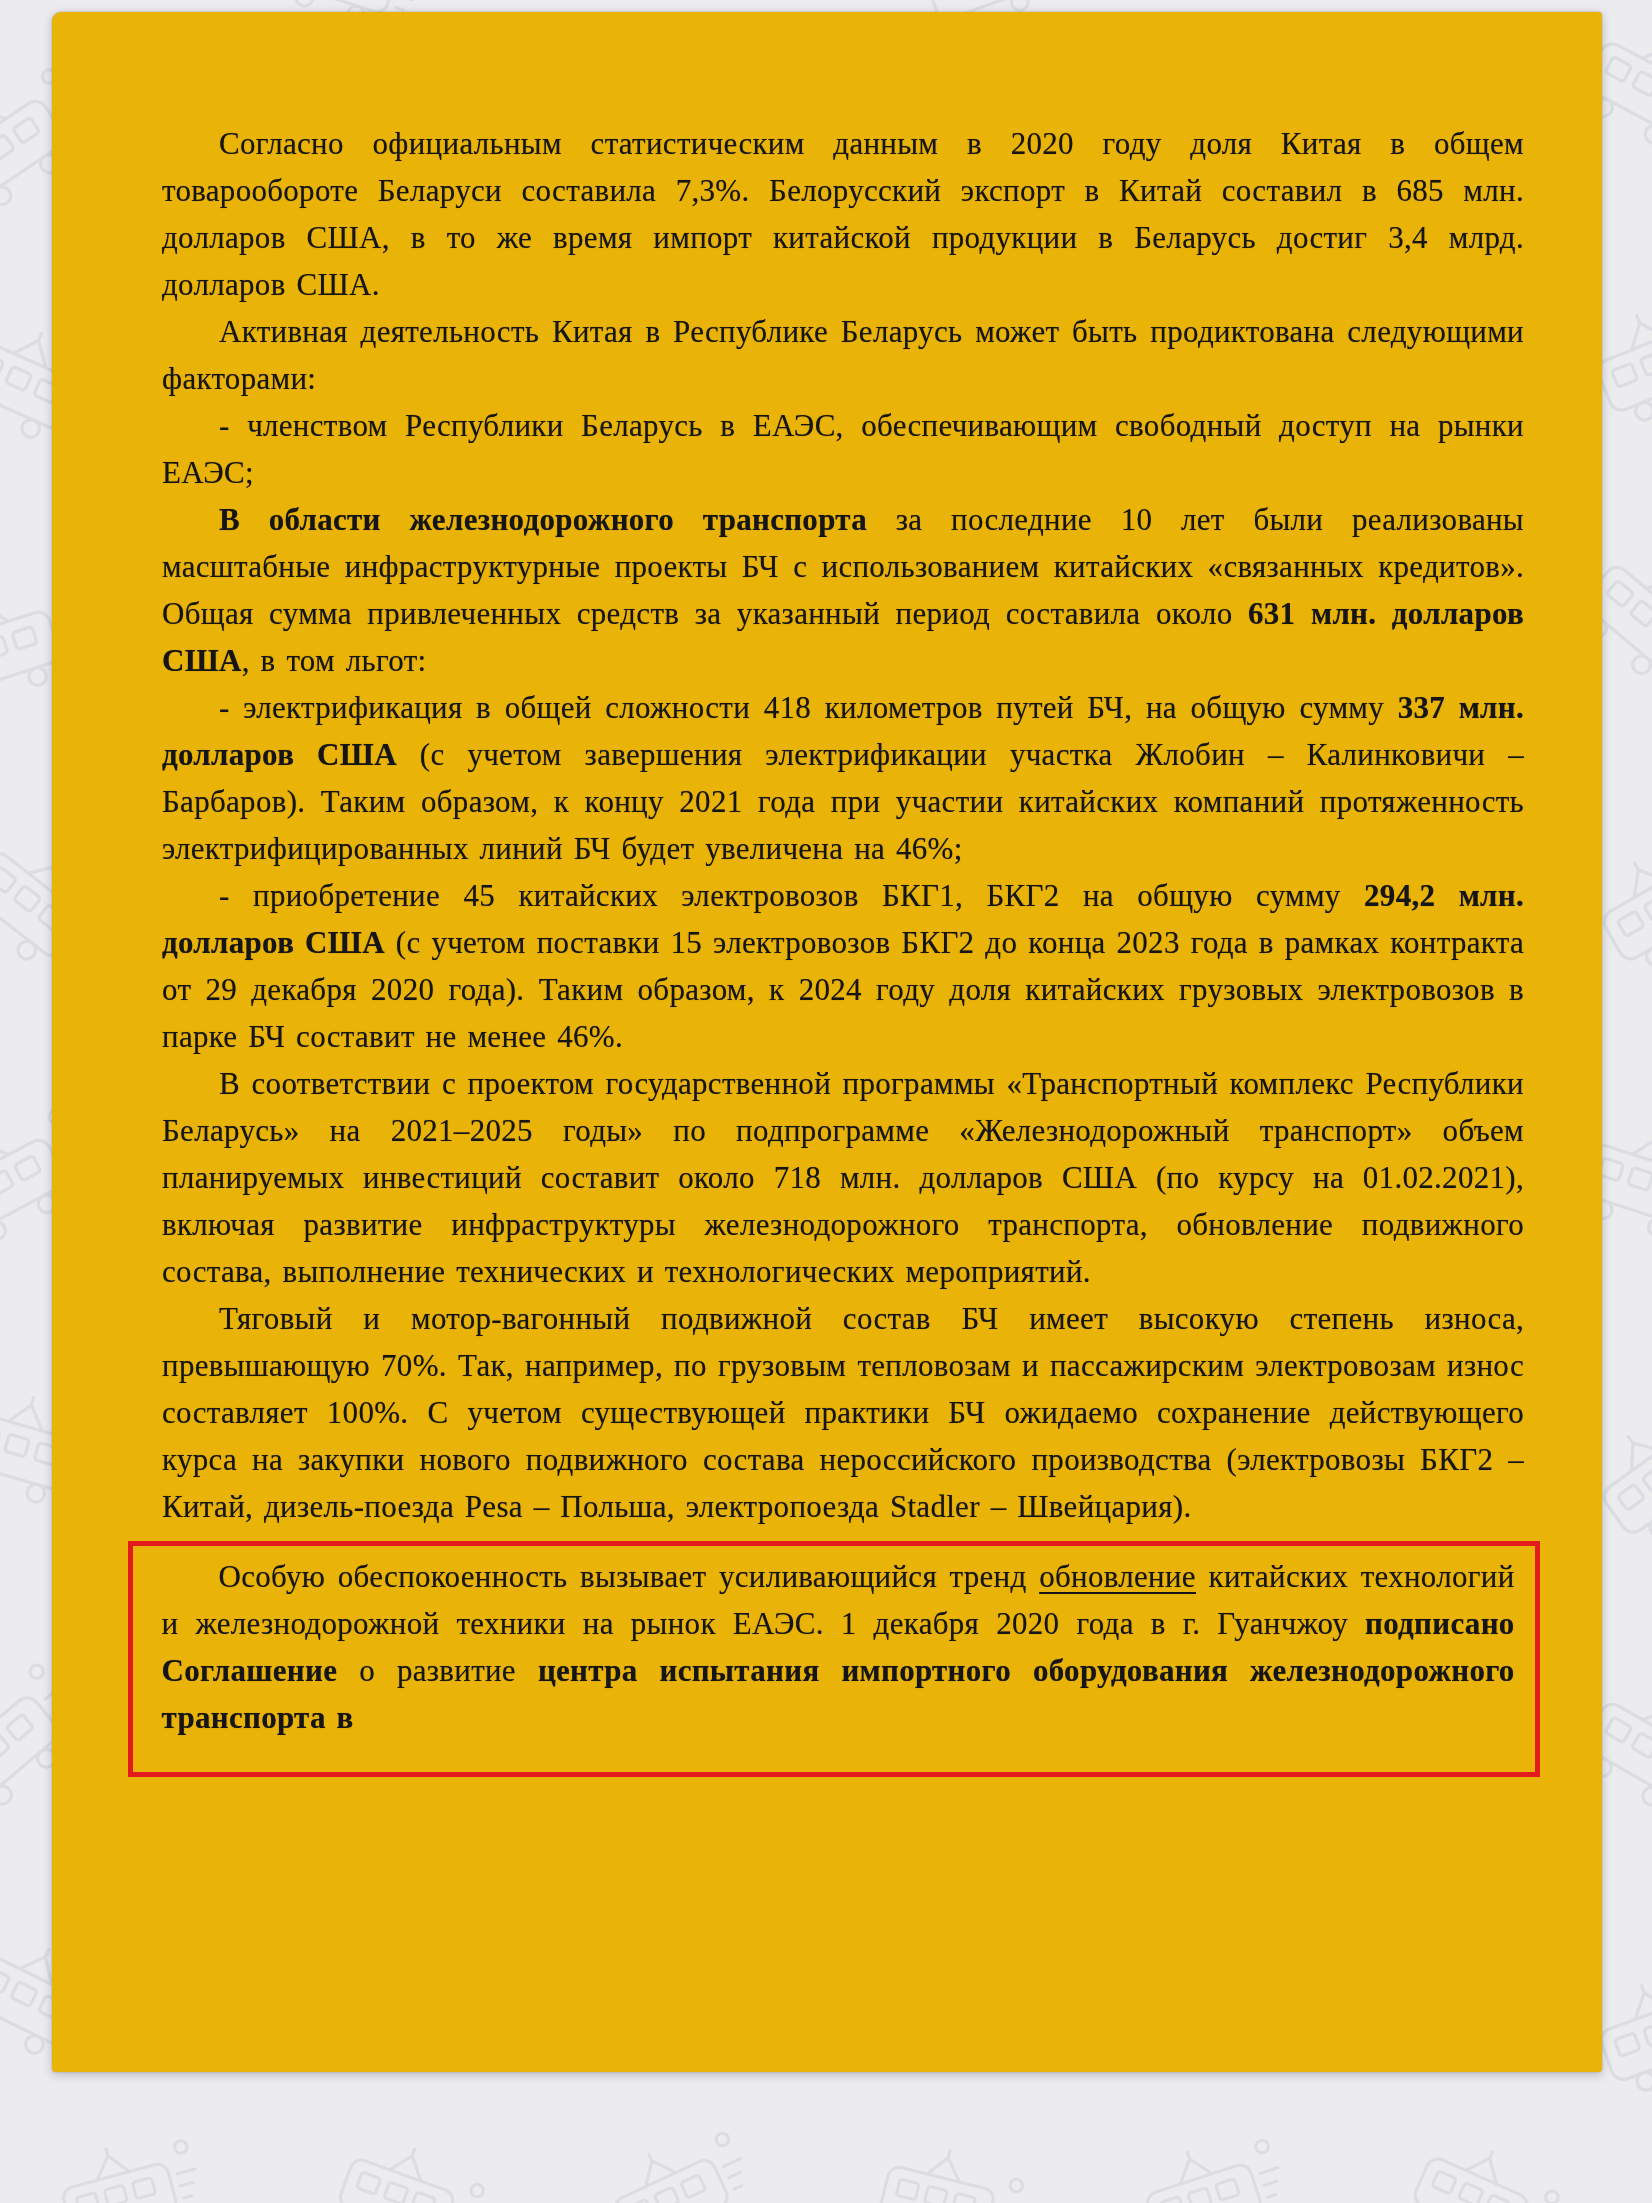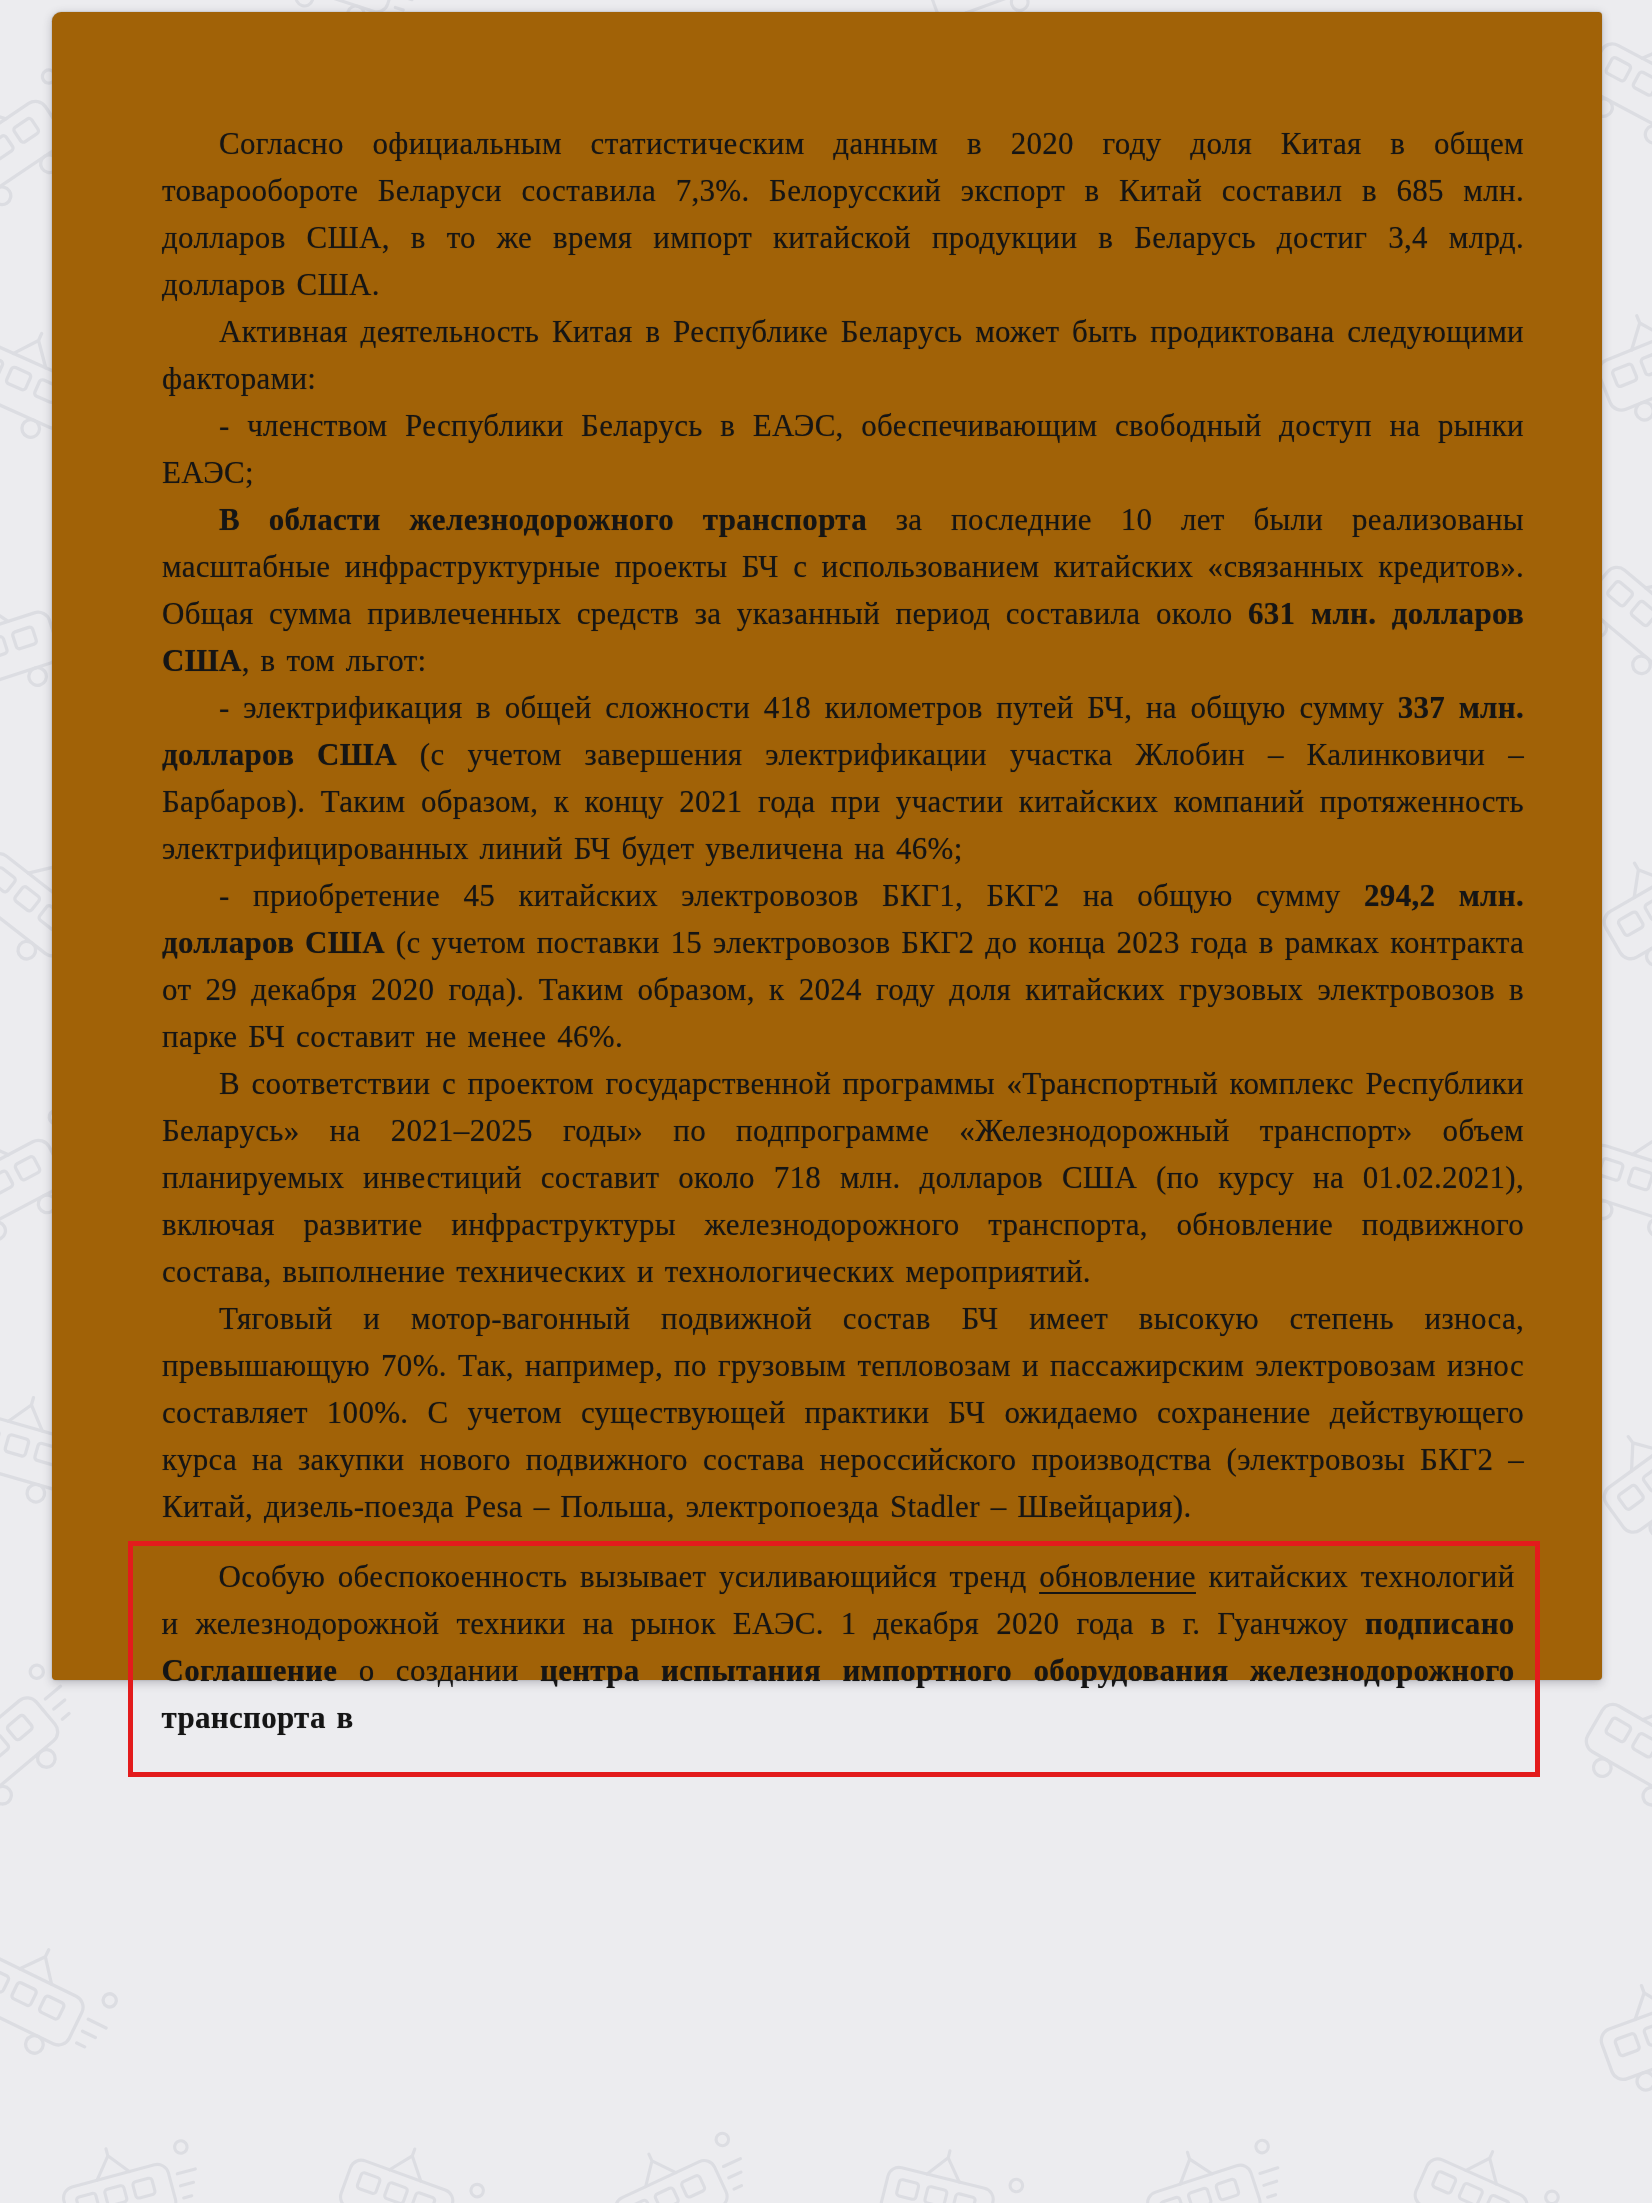--- a/index.html
+++ b/index.html
@@ -5,22 +5,22 @@
   html,body{margin:0;padding:0}
   body{
     width:1653px;height:2204px;position:relative;overflow:hidden;
     background:#ececef;
     font-family:"Liberation Serif", serif;
   }
   .bg-layer{position:absolute;inset:0;z-index:0}
   .doodle{position:absolute;color:#dcdde2}
   .doodle svg{display:block}
   .page{
-    position:absolute;left:52px;top:12px;width:1550px;height:1668px;
-    background:#a16207;z-index:1;border-radius:9.2px 3.7px 3.7px 3.7px;
+    position:absolute;left:52px;top:12px;width:1550px;height:2060px;
+    background:#eab308;z-index:1;border-radius:9.2px 3.7px 3.7px 3.7px;
     box-shadow:0 2.8px 9.2px rgba(55,55,70,.28), 0 0 1.8px rgba(0,0,0,.25);
   }
   .content{position:absolute;left:110px;right:78px;top:108px}
   .para{
     margin:0;text-indent:57px;text-align:justify;
     font-size:31px;line-height:47px;color:#151515;
     letter-spacing:0.3px;word-spacing:2.8px;
     text-shadow:0 0 0.9px rgba(10,10,10,.45);
   }
   .para .b{font-weight:bold}
@@ -181,17 +181,17 @@
     <p class="para"><span>Согласно официальным статистическим данным в 2020 году доля Китая в общем товарообороте Беларуси составила 7,3%. Белорусский экспорт в Китай составил в 685 млн. долларов США, в то же время импорт китайской продукции в Беларусь достиг 3,4 млрд. долларов США.</span></p>
       <p class="para"><span>Активная деятельность Китая в Республике Беларусь может быть продиктована следующими факторами:</span></p>
       <p class="para"><span>- членством Республики Беларусь в ЕАЭС, обеспечивающим свободный доступ на рынки ЕАЭС;</span></p>
       <p class="para"><span class="b">В области железнодорожного транспорта</span><span> за последние 10 лет были реализованы масштабные инфраструктурные проекты БЧ с использованием китайских «связанных кредитов». Общая сумма привлеченных средств за указанный период составила около </span><span class="b">631 млн. долларов США</span><span>, в том льгот:</span></p>
       <p class="para"><span>- электрификация в общей сложности 418 километров путей БЧ, на общую сумму </span><span class="b">337 млн. долларов США</span><span> (с учетом завершения электрификации участка Жлобин – Калинковичи – Барбаров). Таким образом, к концу 2021 года при участии китайских компаний протяженность электрифицированных линий БЧ будет увеличена на 46%;</span></p>
       <p class="para"><span>- приобретение 45 китайских электровозов БКГ1, БКГ2 на общую сумму </span><span class="b">294,2 млн. долларов США</span><span> (с учетом поставки 15 электровозов БКГ2 до конца 2023 года в рамках контракта от 29 декабря 2020 года). Таким образом, к 2024 году доля китайских грузовых электровозов в парке БЧ составит не менее 46%.</span></p>
       <p class="para"><span>В соответствии с проектом государственной программы «Транспортный комплекс Республики Беларусь» на 2021–2025 годы» по подпрограмме «Железнодорожный транспорт» объем планируемых инвестиций составит около 718 млн. долларов США (по курсу на 01.02.2021), включая развитие инфраструктуры железнодорожного транспорта, обновление подвижного состава, выполнение технических и технологических мероприятий.</span></p>
       <p class="para"><span>Тяговый и мотор-вагонный подвижной состав БЧ имеет высокую степень износа, превышающую 70%. Так, например, по грузовым тепловозам и пассажирским электровозам износ составляет 100%. С учетом существующей практики БЧ ожидаемо сохранение действующего курса на закупки нового подвижного состава нероссийского производства (электровозы БКГ2 – Китай, дизель-поезда Pesa – Польша, электропоезда Stadler – Швейцария).</span></p>
       <div class="highlight-box" style="border-color: rgb(227, 27, 28);">
 
-    <p class="para"><span>Особую обеспокоенность вызывает усиливающийся тренд </span><span class="u">обновление</span><span> китайских технологий и железнодорожной техники на рынок ЕАЭС. 1 декабря 2020 года в г. Гуанчжоу </span><span class="b">подписано Соглашение</span><span> о создании </span><span class="b">центра испытания импортного оборудования железнодорожного транспорта в</span></p>
+    <p class="para"><span>Особую обеспокоенность вызывает усиливающийся тренд </span><span class="u">обновление</span><span> китайских технологий и железнодорожной техники на рынок ЕАЭС. 1 декабря 2020 года в г. Гуанчжоу </span><span class="b">подписано Соглашение</span><span> о развитие </span><span class="b">центра испытания импортного оборудования железнодорожного транспорта в</span></p>
       </div>
   </div>
 </div>
 
 
 </body></html>

